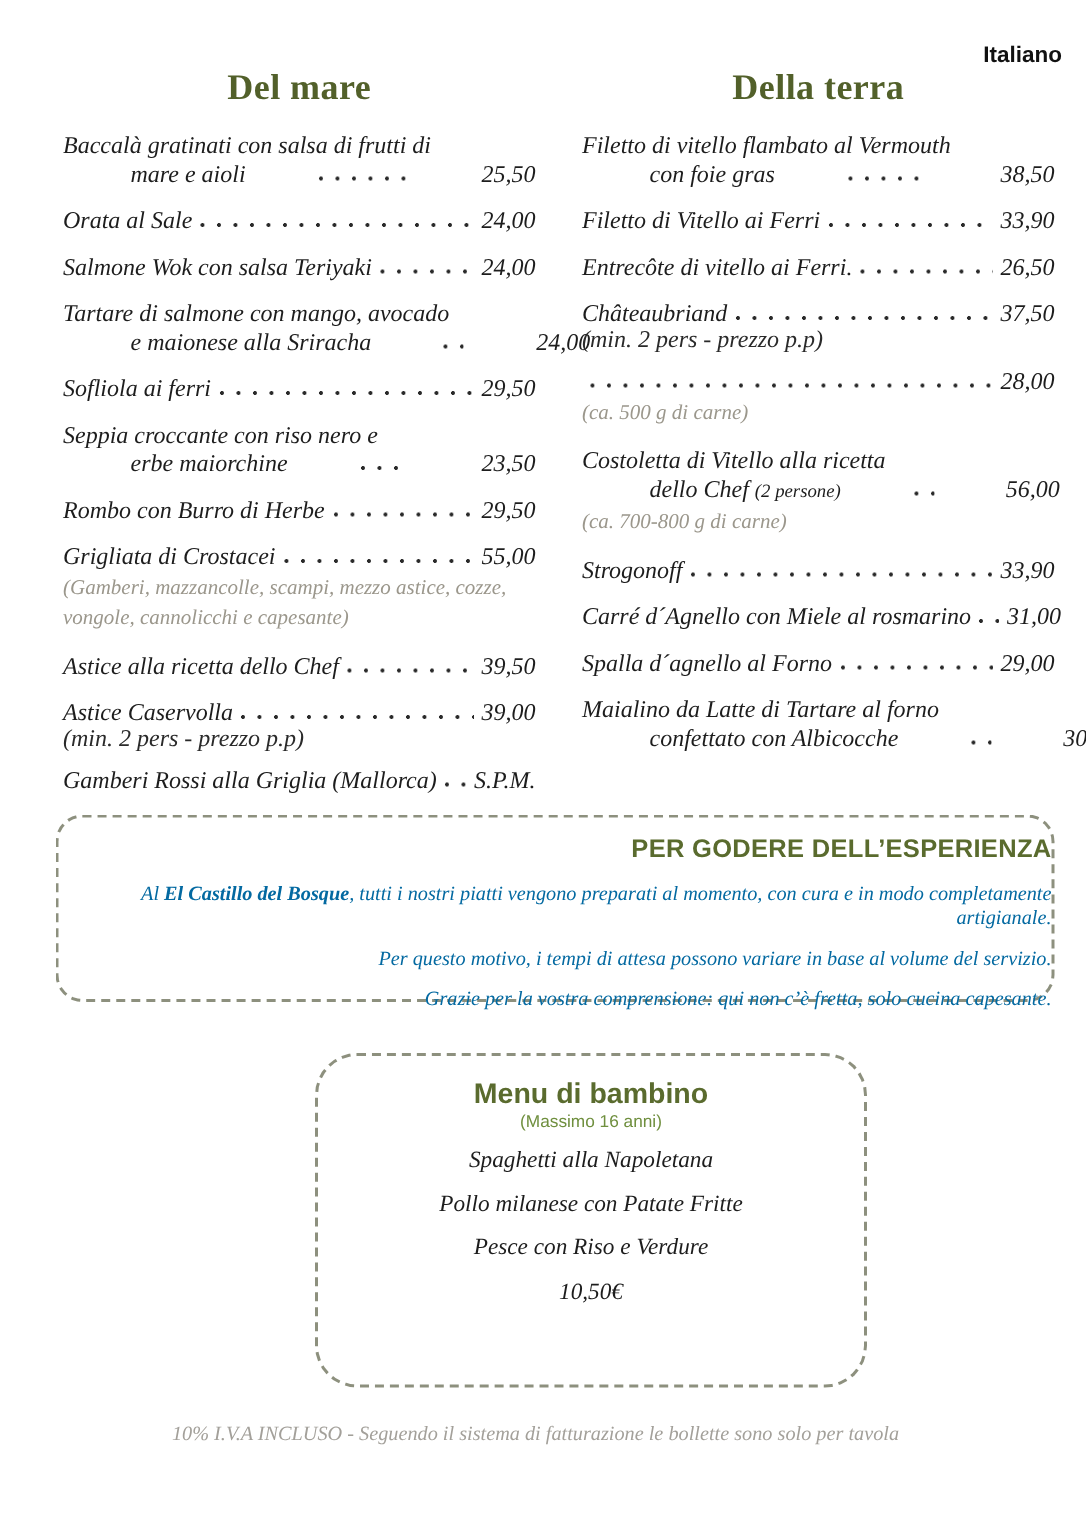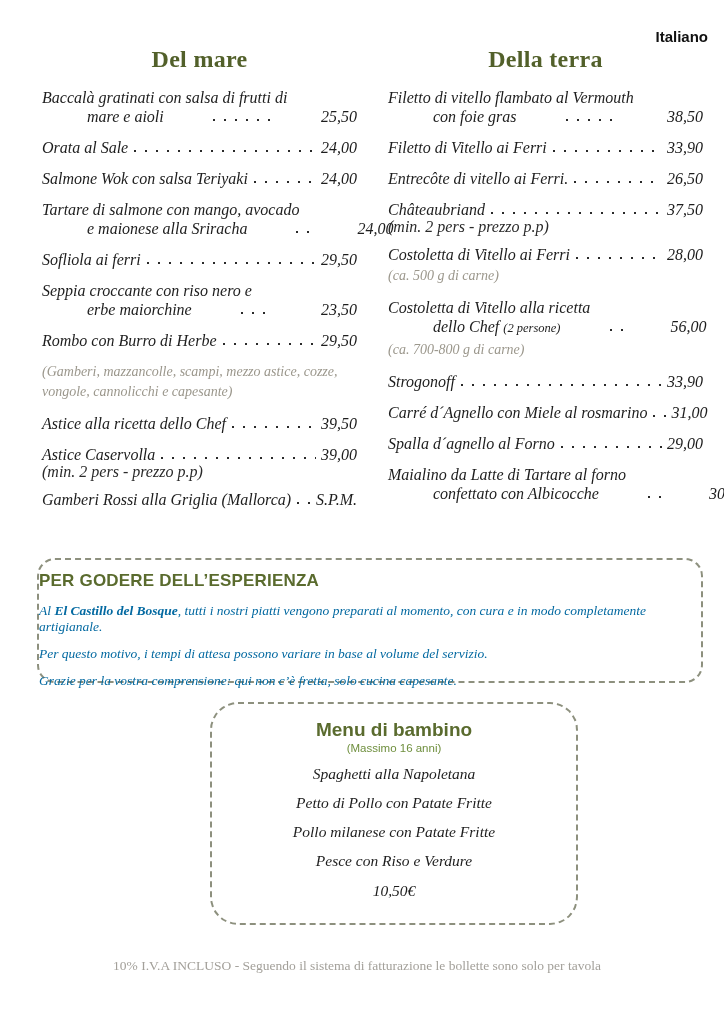--- a/index.html
+++ b/index.html
@@ -30,23 +30,23 @@
     flex:1 1 auto; min-width:14px; height:4px;
     align-self:baseline; margin:0 5px;
     background-image:radial-gradient(circle at 2px 2px, #2a2a2a 1.1px, rgba(0,0,0,0) 1.5px);
     background-size:11px 4px; background-repeat:repeat-x; background-position:left bottom;
   }
   .price { white-space:nowrap; }
   .note { font-style:italic; }
   .note.gray  { color:#9b978c; font-size:14px; line-height:20px; margin-top:2px; }
   .note.small { color:#2a2a2a; font-size:16px; line-height:13px; margin-top:1px; }
   .exp-box {
-    position:absolute; left:37px; top:558px; width:666px; height:125px;
+    position:absolute; left:37px; top:543px; width:666px; height:125px;
     border:2px dashed #8d907e; border-radius:18px;
-    text-align:left; padding-top:11px;
+    text-align:right; padding-top:11px;
   }
   .exp-title {
     font-family:"Liberation Sans", sans-serif; font-weight:bold;
     font-size:17px; color:#5a6b2e; letter-spacing:0.2px; margin-bottom:12px;
   }
   .exp-line { font-style:italic; font-size:13.5px; color:#0369a1; margin-bottom:11px; }
   .exp-line b { font-weight:bold; }
   .kids-box {
     position:absolute; left:210px; top:702px; width:368px; height:223px;
     border:2px dashed #8d907e; border-radius:28px;
@@ -57,21 +57,21 @@
     font-size:19px; color:#5a6b2e;
   }
   .kids-sub {
     font-family:"Liberation Sans", sans-serif; font-size:11.5px;
     color:#6f8f3e; margin-top:1px; margin-bottom:12px;
   }
   .kids-item { font-style:italic; font-size:15.5px; margin-bottom:13px; line-height:16px; }
   .kids-price { font-style:italic; font-size:15.5px; margin-top:2px; }
   .footer-note {
     position:absolute; left:0; right:10px; top:948px; text-align:center;
-    font-size:13.5px; color:#a3a09a;margin-top:10px;
+    font-style:italic; font-size:13.5px; color:#a3a09a;
   }
 </style>
 </head>
 <body>
 
 <div class="lang-label">Italiano</div>
 
 <div class="col left">
   <div class="col-title">Del mare</div>
   <div class="items">
@@ -127,20 +127,25 @@
         </div>
       </div>
       <div class="menu-item">
         <div class="line">
           <span class="nm">Rombo con Burro di Herbe</span>
           <span class="leader"></span>
           <span class="price">29,50</span>
         </div>
       </div>
       <div class="menu-item">
+        <div class="line">
+          <span class="nm">Grigliata di Crostacei</span>
+          <span class="leader"></span>
+          <span class="price">55,00</span>
+        </div>
         <div class="note gray">(Gamberi, mazzancolle, scampi, mezzo astice, cozze, vongole, cannolicchi e capesante)</div>
       </div>
       <div class="menu-item">
         <div class="line">
           <span class="nm">Astice alla ricetta dello Chef</span>
           <span class="leader"></span>
           <span class="price">39,50</span>
         </div>
       </div>
       <div class="menu-item">
@@ -191,21 +196,20 @@
       <div class="menu-item">
         <div class="line">
           <span class="nm">Châteaubriand</span>
           <span class="leader"></span>
           <span class="price">37,50</span>
         </div>
         <div class="note small">(min. 2 pers - prezzo p.p)</div>
       </div>
       <div class="menu-item">
         <div class="line">
-          <span class="nm">Costoletta di Vitello ai Ferri</span>
           <span class="leader"></span>
           <span class="price">28,00</span>
         </div>
         <div class="note gray">(ca. 500 g di carne)</div>
       </div>
       <div class="menu-item">
         <div class="line">
           <span class="nm">Costoletta di Vitello alla ricetta</span>
         </div>
         <div class="line l2">
@@ -254,20 +258,19 @@
   <div class="exp-line"><span>Al </span><b>El Castillo del Bosque</b><span>, tutti i nostri piatti vengono preparati al momento, con cura e in modo completamente artigianale.</span></div>
   <div class="exp-line">Per questo motivo, i tempi di attesa possono variare in base al volume del servizio.</div>
   <div class="exp-line">Grazie per la vostra comprensione: qui non c’è fretta, solo cucina capesante.</div>
 </div>
 
 <div class="kids-box">
   <div class="kids-title">Menu di bambino</div>
   <div class="kids-sub">(Massimo 16 anni)</div>
   <div class="kids-items">
       <div class="kids-item">Spaghetti alla Napoletana</div>
-      <div class="kids-item">Petto di Pollo con Patate Fritte</div>
       <div class="kids-item">Pollo milanese con Patate Fritte</div>
       <div class="kids-item">Pesce con Riso e Verdure</div>
     </div>
   <div class="kids-price">10,50€</div>
 </div>
 
 <div class="footer-note">10% I.V.A INCLUSO - Seguendo il sistema di fatturazione le bollette sono solo per tavola</div>
 
 </body></html>

